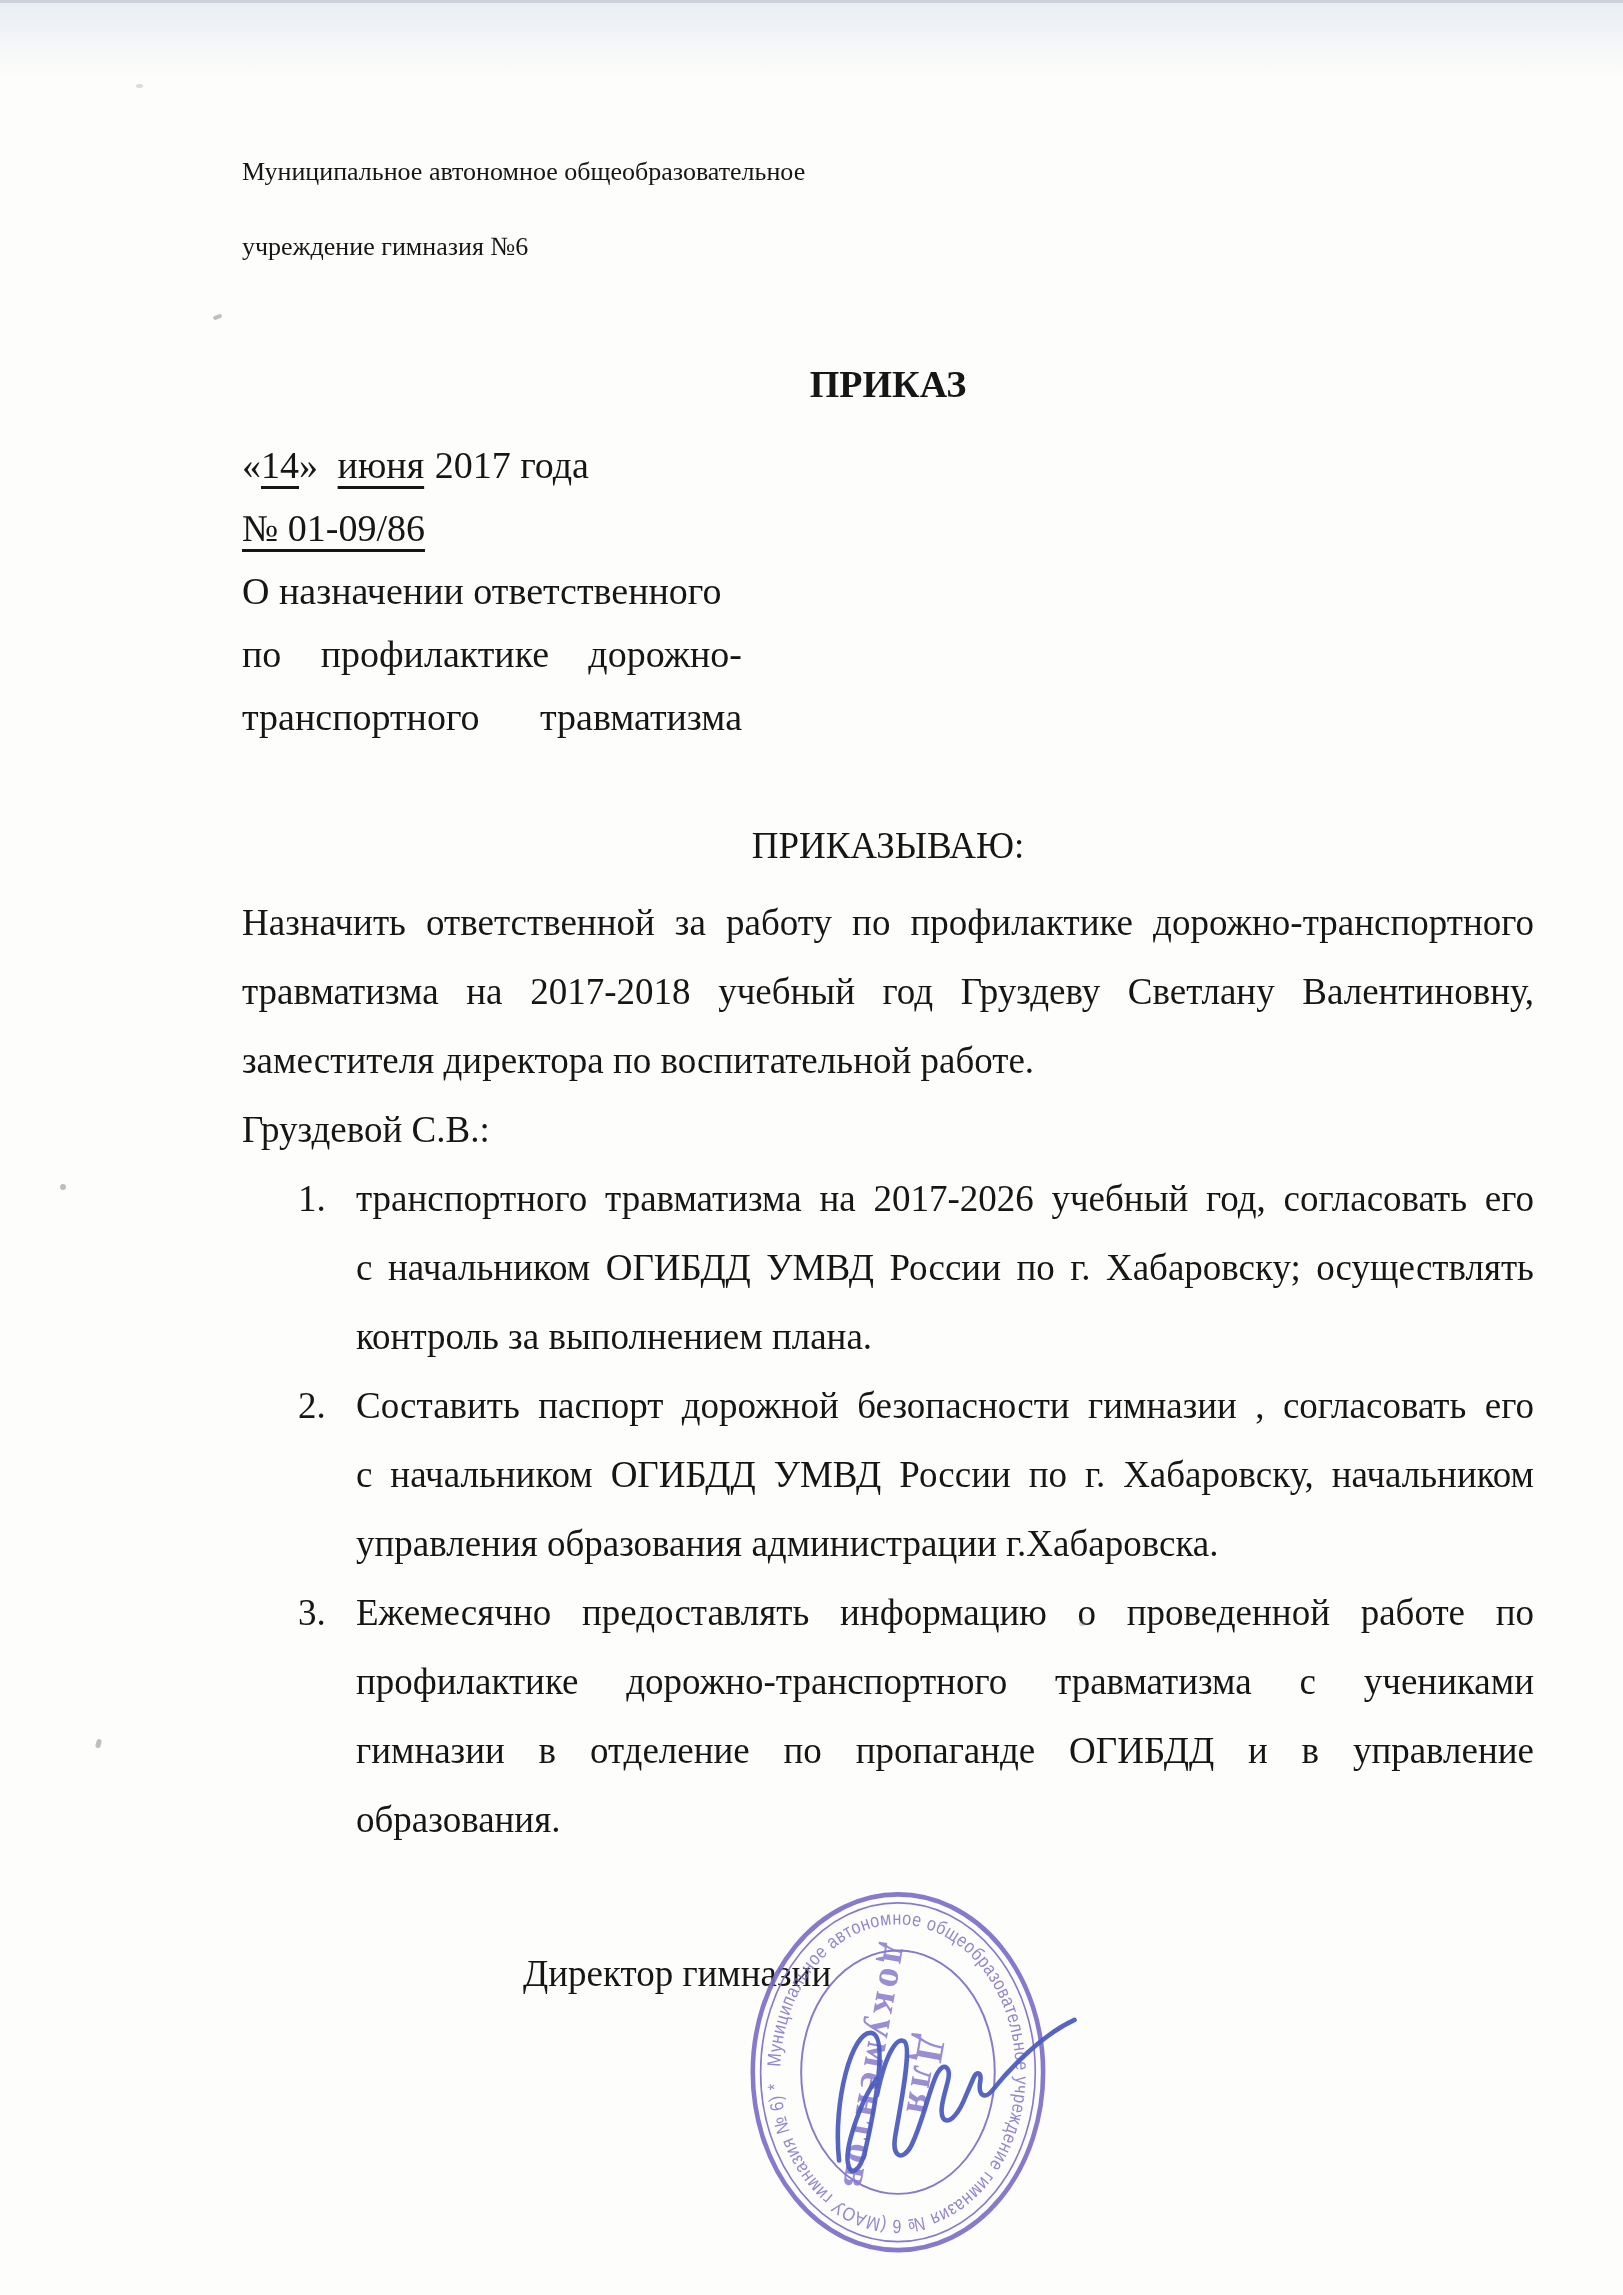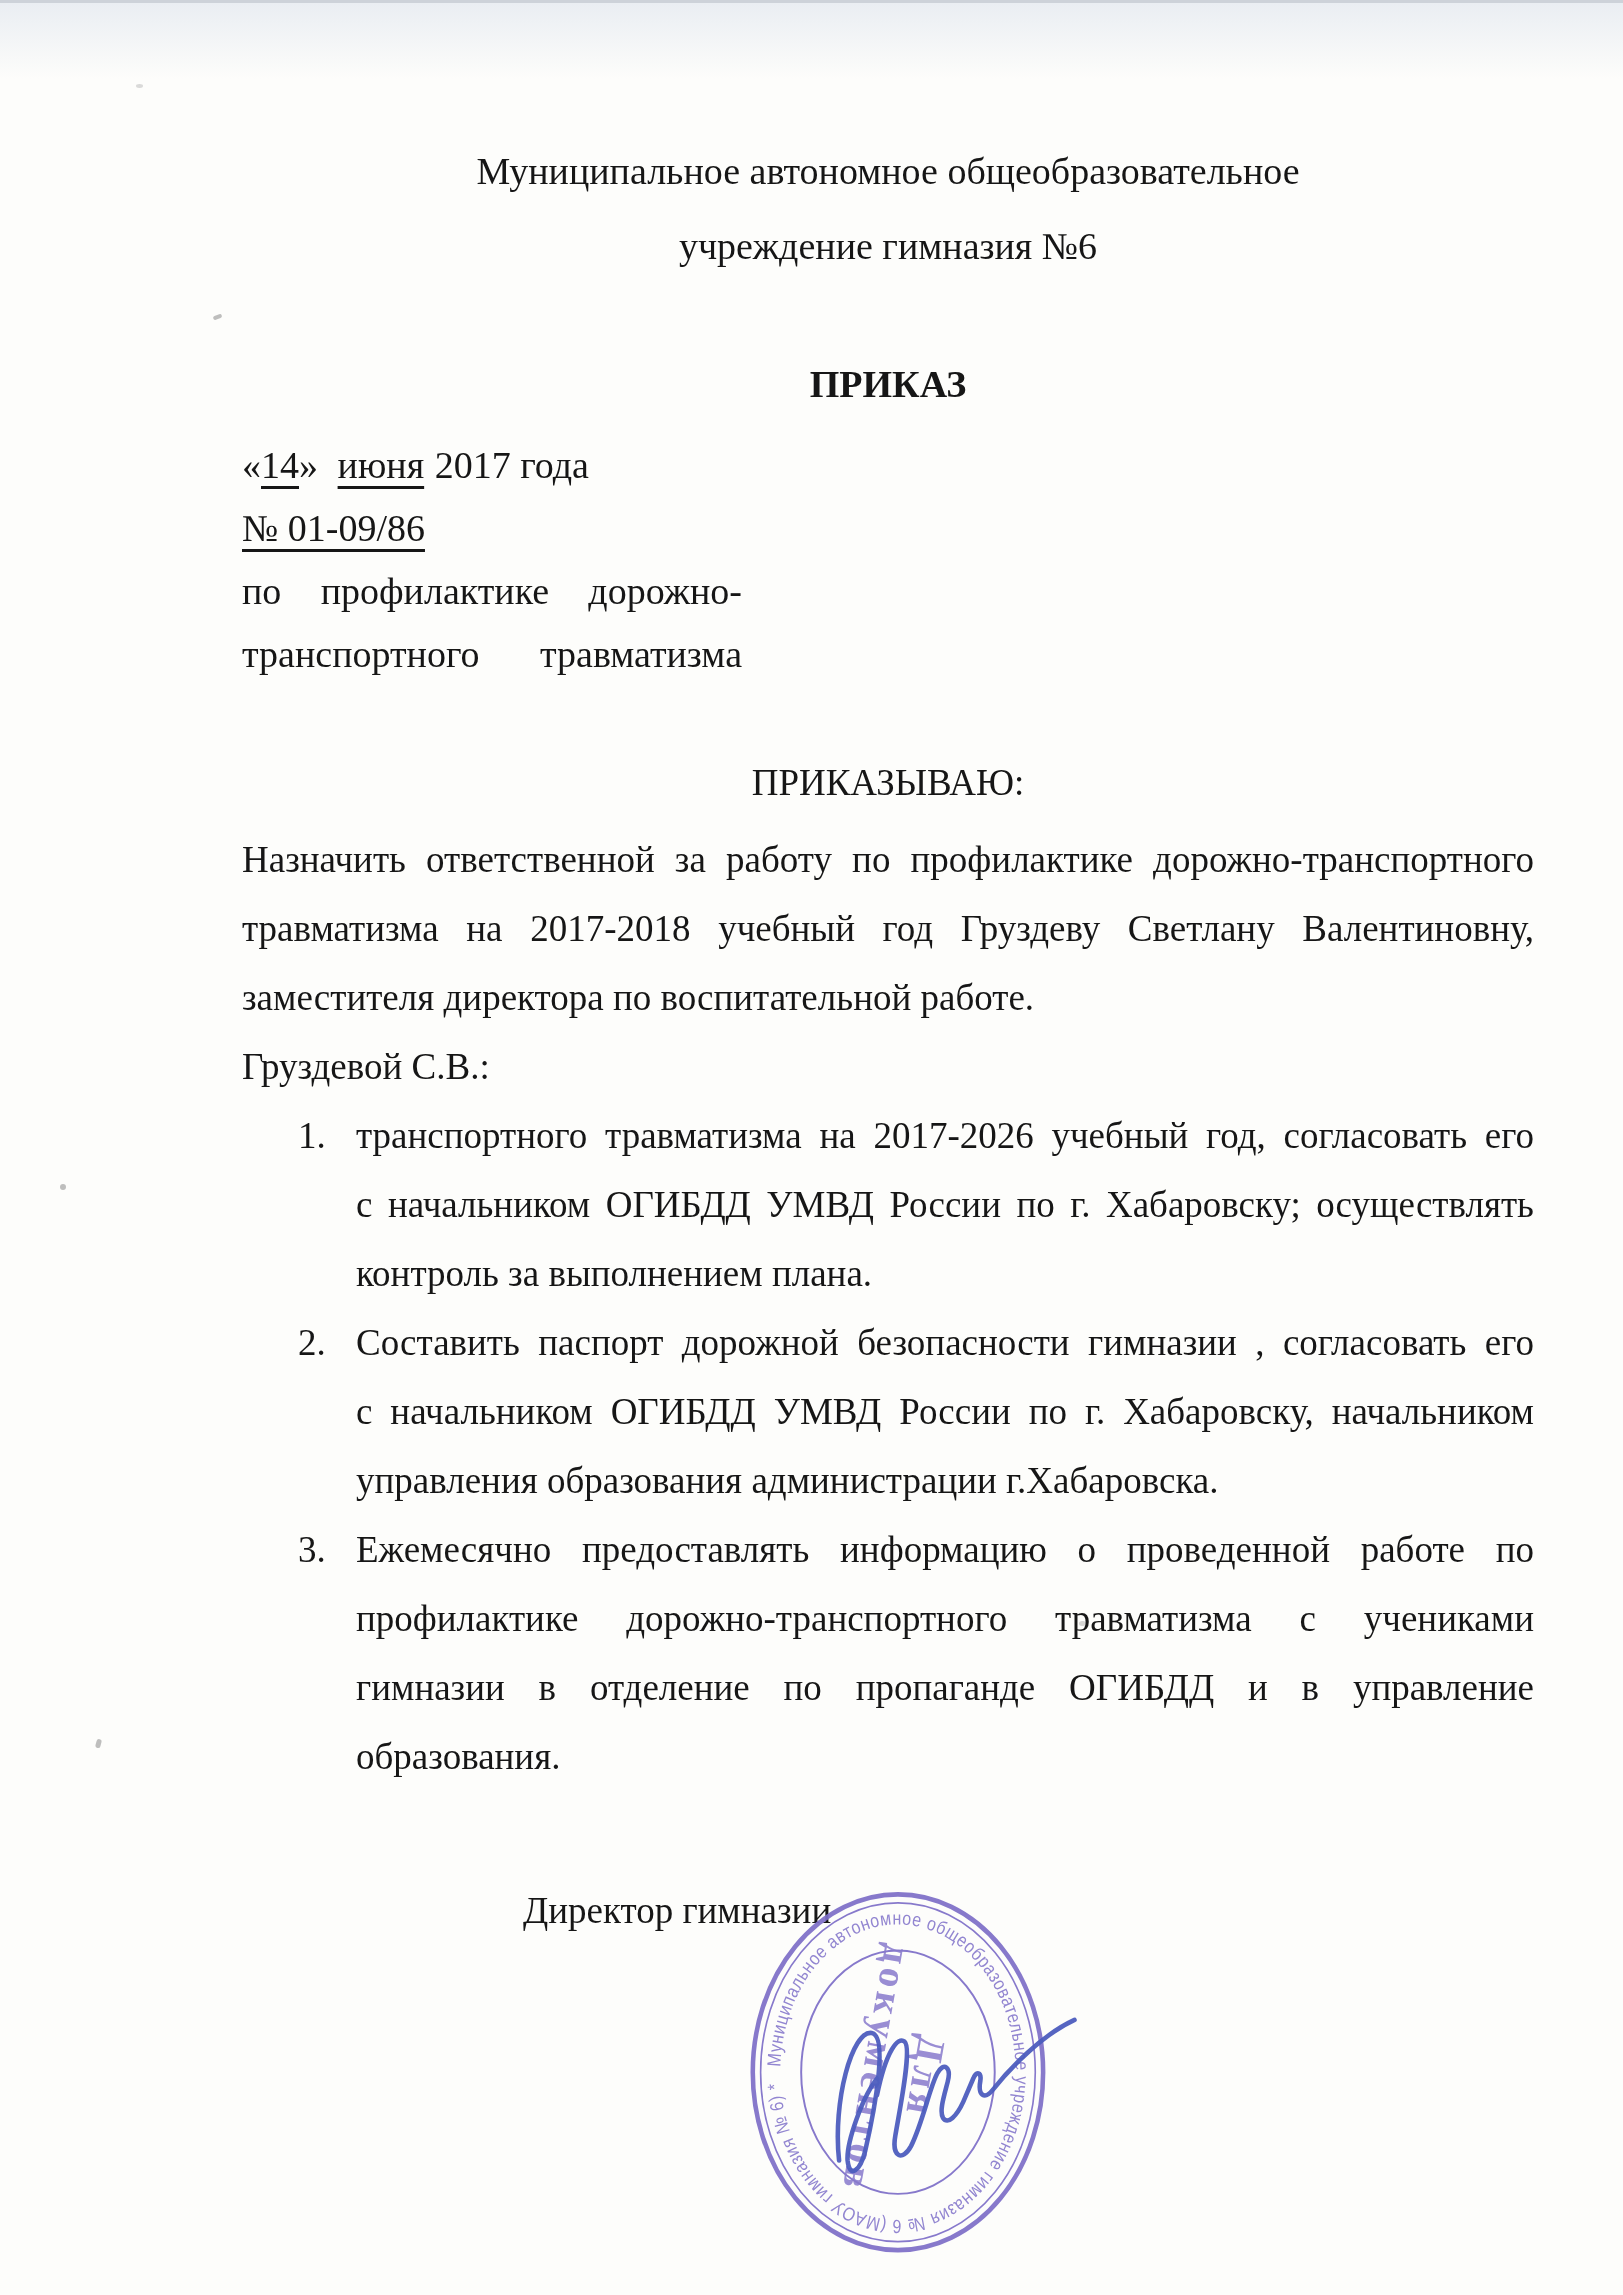--- a/index.html
+++ b/index.html
@@ -29,21 +29,21 @@
   .speck.s5{left:136px;top:84px;width:6.5px;height:3.9px;opacity:.3;}
 
   .content{
     position:absolute;left:242px;top:0;width:1292px;
     font-size:37px;line-height:69px;
     padding-top:134px;
   }
   .line{white-space:normal;}
   .jl{text-align:justify;text-align-last:justify;}
 
-  .doc-header{text-align:center;line-height:75px;font-size:38px;}
+  .doc-header{text-align:left;line-height:75px;font-size:26px;}
   .doc-title{margin-top:69px;text-align:center;line-height:63px;font-size:38px;font-weight:bold;}
   .meta{margin-top:18.3px;line-height:63px;font-size:38px;}
   .u{text-decoration:underline;text-decoration-thickness:2.6px;text-underline-offset:7.9px;}
   .date-line .month{margin-left:19.6px;}
   .date-line .tail{margin-left:10.5px;}
   .subject{width:500px;line-height:63px;font-size:38px;}
   .decree{margin-top:62px;text-align:center;}
   .para{margin-top:7.9px;}
   .addressee{}
   .olist{}
@@ -77,20 +77,21 @@
     <div class="meta">
       <div class="line date-line">
         <span>«</span><span class="u">14</span><span>»</span><span class="u month">июня</span><span class="tail">2017 года</span>
       </div>
       <div class="line">
         <span class="u">№ 01-09/86</span>
       </div>
     </div>
 
     <div class="subject">
+        <div class="line">О назначении ответственного</div>
         <div class="line jl">по профилактике дорожно-</div>
         <div class="line jl">транспортного травматизма</div>
       </div>
 
     <div class="decree">ПРИКАЗЫВАЮ:</div>
 
     <div class="para">
         <div class="line jl">Назначить ответственной за работу по профилактике дорожно-транспортного</div>
         <div class="line jl">травматизма на 2017-2018 учебный год Груздеву Светлану Валентиновну,</div>
         <div class="line">заместителя директора по воспитательной работе.</div>

